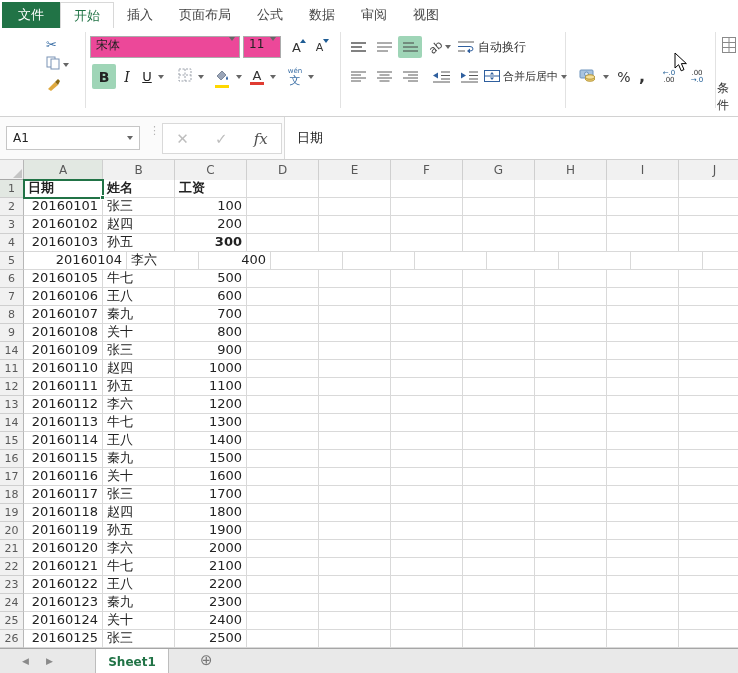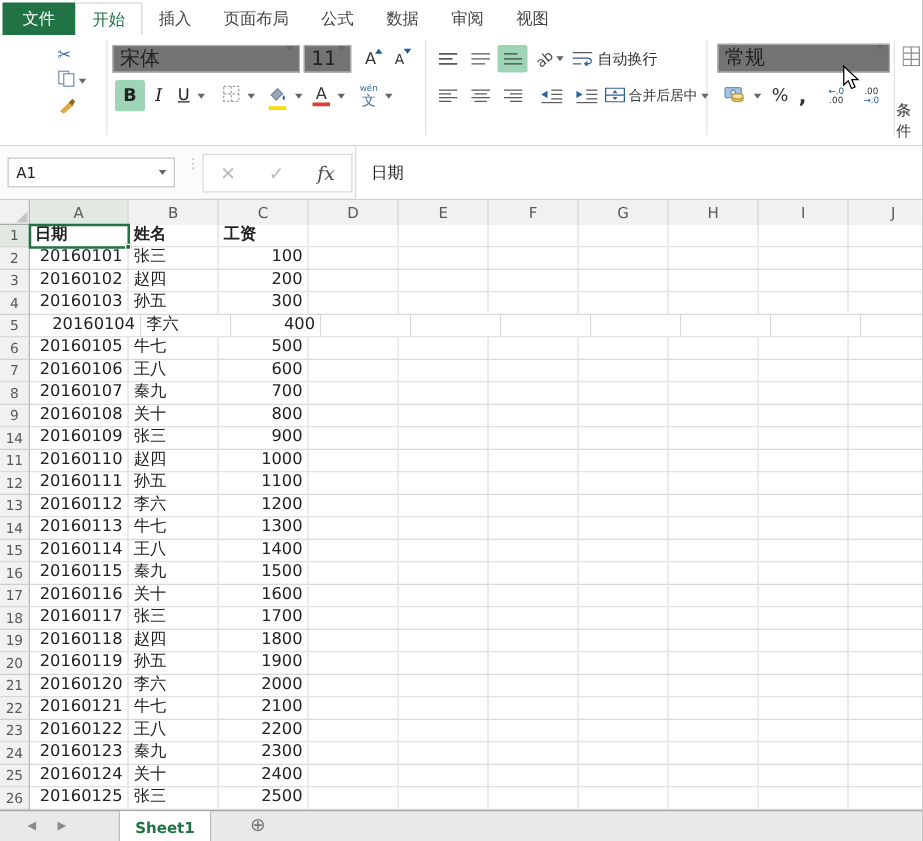--- a/index.html
+++ b/index.html
@@ -15,21 +15,21 @@
   .rtab.active { color:#217346; background:#fff; border:1px solid #d8d8d8; border-bottom:none; }
 
   
   .ribbon { position:absolute; left:0; top:28px; width:738px; height:89px; background:#fff; border-bottom:1px solid #d2d2d2; }
   .vsep { position:absolute; top:4px; height:76px; width:1px; background:#e2e2e2; }
   .gl { position:absolute; top:97px; font-size:11px; color:#7a7a7a; text-align:center; }
   .launcher { position:absolute; top:98px; width:10px; height:10px; }
   .btn { position:absolute; display:flex; align-items:center; justify-content:center; border-radius:2px; }
   .toggled { background:#9fd5b7; }
   .dd { display:inline-block; width:0; height:0; border-left:3px solid transparent; border-right:3px solid transparent; border-top:4px solid #666; margin-left:3px; }
-  .combo { position:absolute; border:1px solid #ababab; background:#737373; display:flex; font-size:16px; }
+  .combo { position:absolute; border:1px solid #ababab; background:#ec4899; display:flex; font-size:12px; }
   .combo .txt { flex:1; padding-left:5px; white-space:nowrap; overflow:hidden; }
   .combo .dd { margin-right:4px; }
   .minitxt { font-size:7px; line-height:7px; color:#1e5c94; text-align:center; }
   .grayline { stroke:#5a5a5a; stroke-width:1.4; }
 
   
   .fbar { position:absolute; left:0; top:117px; width:738px; height:43px; background:#fbfbfb; border-bottom:1px solid #cfcfcf; }
   .namebox { position:absolute; left:6px; top:9px; width:134px; height:24px; background:#fff; border:1px solid #c6c6c6; display:flex; align-items:center; font-size:12px; }
   .namebox .txt { flex:1; padding-left:6px; }
   .fdots { position:absolute; left:149px; top:10px; color:#b5b5b5; font-size:11px; letter-spacing:0; line-height:7px; text-align:center; width:6px; }
@@ -248,24 +248,20 @@
       <span class="dd"></span>
     </div>
     <div class="gl" style="left:340px;width:225px;">对齐方式</div>
     <div class="launcher" style="left:550px;">
       <svg width="10" height="10" viewBox="0 0 10 10">
           <path d="M1,4 V1 H4" fill="none" stroke="#8a8a8a"></path>
           <path d="M4,4 L8,8 M8,5 V8 H5" fill="none" stroke="#8a8a8a"></path>
         </svg>
     </div>
 
-    <div class="combo" style="left:574px;top:7px;width:138px;height:23px;">
-      <span class="txt">常规</span>
-        <span class="dd"></span>
-    </div>
     <div class="btn" style="left:575px;top:36px;width:26px;height:25px;">
       <span><svg width="18" height="14" viewBox="0 0 18 14">
             <rect x="1" y="2" width="13" height="8" rx="1" fill="#a8c4e0" stroke="#6e94bd"></rect>
             <circle cx="7.5" cy="6" r="2" fill="#dce9f5" stroke="#6e94bd"></circle>
             <ellipse cx="11" cy="11" rx="4.5" ry="2.2" fill="#f0d079" stroke="#b49535"></ellipse>
             <ellipse cx="11" cy="9" rx="4.5" ry="2.2" fill="#f6e09a" stroke="#b49535"></ellipse>
           </svg></span>
     </div>
     <div class="btn" style="left:601px;top:36px;width:10px;height:25px;">
         <span class="dd" style="margin:0;"></span>
@@ -370,32 +366,32 @@
           <div class="cell" style="width: 72px;"></div>
           <div class="cell" style="width: 72px;"></div>
           <div class="cell" style="width: 72px;"></div>
           <div class="cell" style="width: 72px;"></div>
           <div class="cell" style="width: 72px;"></div>
         </div>
         <div class="gridrow">
           <div class="rowhead">4</div>
           <div class="cell num" style="width: 79px;">20160103</div>
           <div class="cell" style="width: 72px;">孙五</div>
-          <div class="cell num" style="width: 72px;">300</div>
+          <div class="cell num" style="width: 72px; font-weight: bold;">300</div>
           <div class="cell" style="width: 72px;"></div>
           <div class="cell" style="width: 72px;"></div>
           <div class="cell" style="width: 72px;"></div>
           <div class="cell" style="width: 72px;"></div>
           <div class="cell" style="width: 72px;"></div>
           <div class="cell" style="width: 72px;"></div>
           <div class="cell" style="width: 72px;"></div>
         </div>
         <div class="gridrow">
           <div class="rowhead">5</div>
-          <div class="cell num" style="width: 89px;">20160104</div>
+          <div class="cell num" style="width: 103px;">20160104</div>
           <div class="cell" style="width: 72px;">李六</div>
           <div class="cell num" style="width: 72px;">400</div>
           <div class="cell" style="width: 72px;"></div>
           <div class="cell" style="width: 72px;"></div>
           <div class="cell" style="width: 72px;"></div>
           <div class="cell" style="width: 72px;"></div>
           <div class="cell" style="width: 72px;"></div>
           <div class="cell" style="width: 72px;"></div>
           <div class="cell" style="width: 72px;"></div>
         </div>

